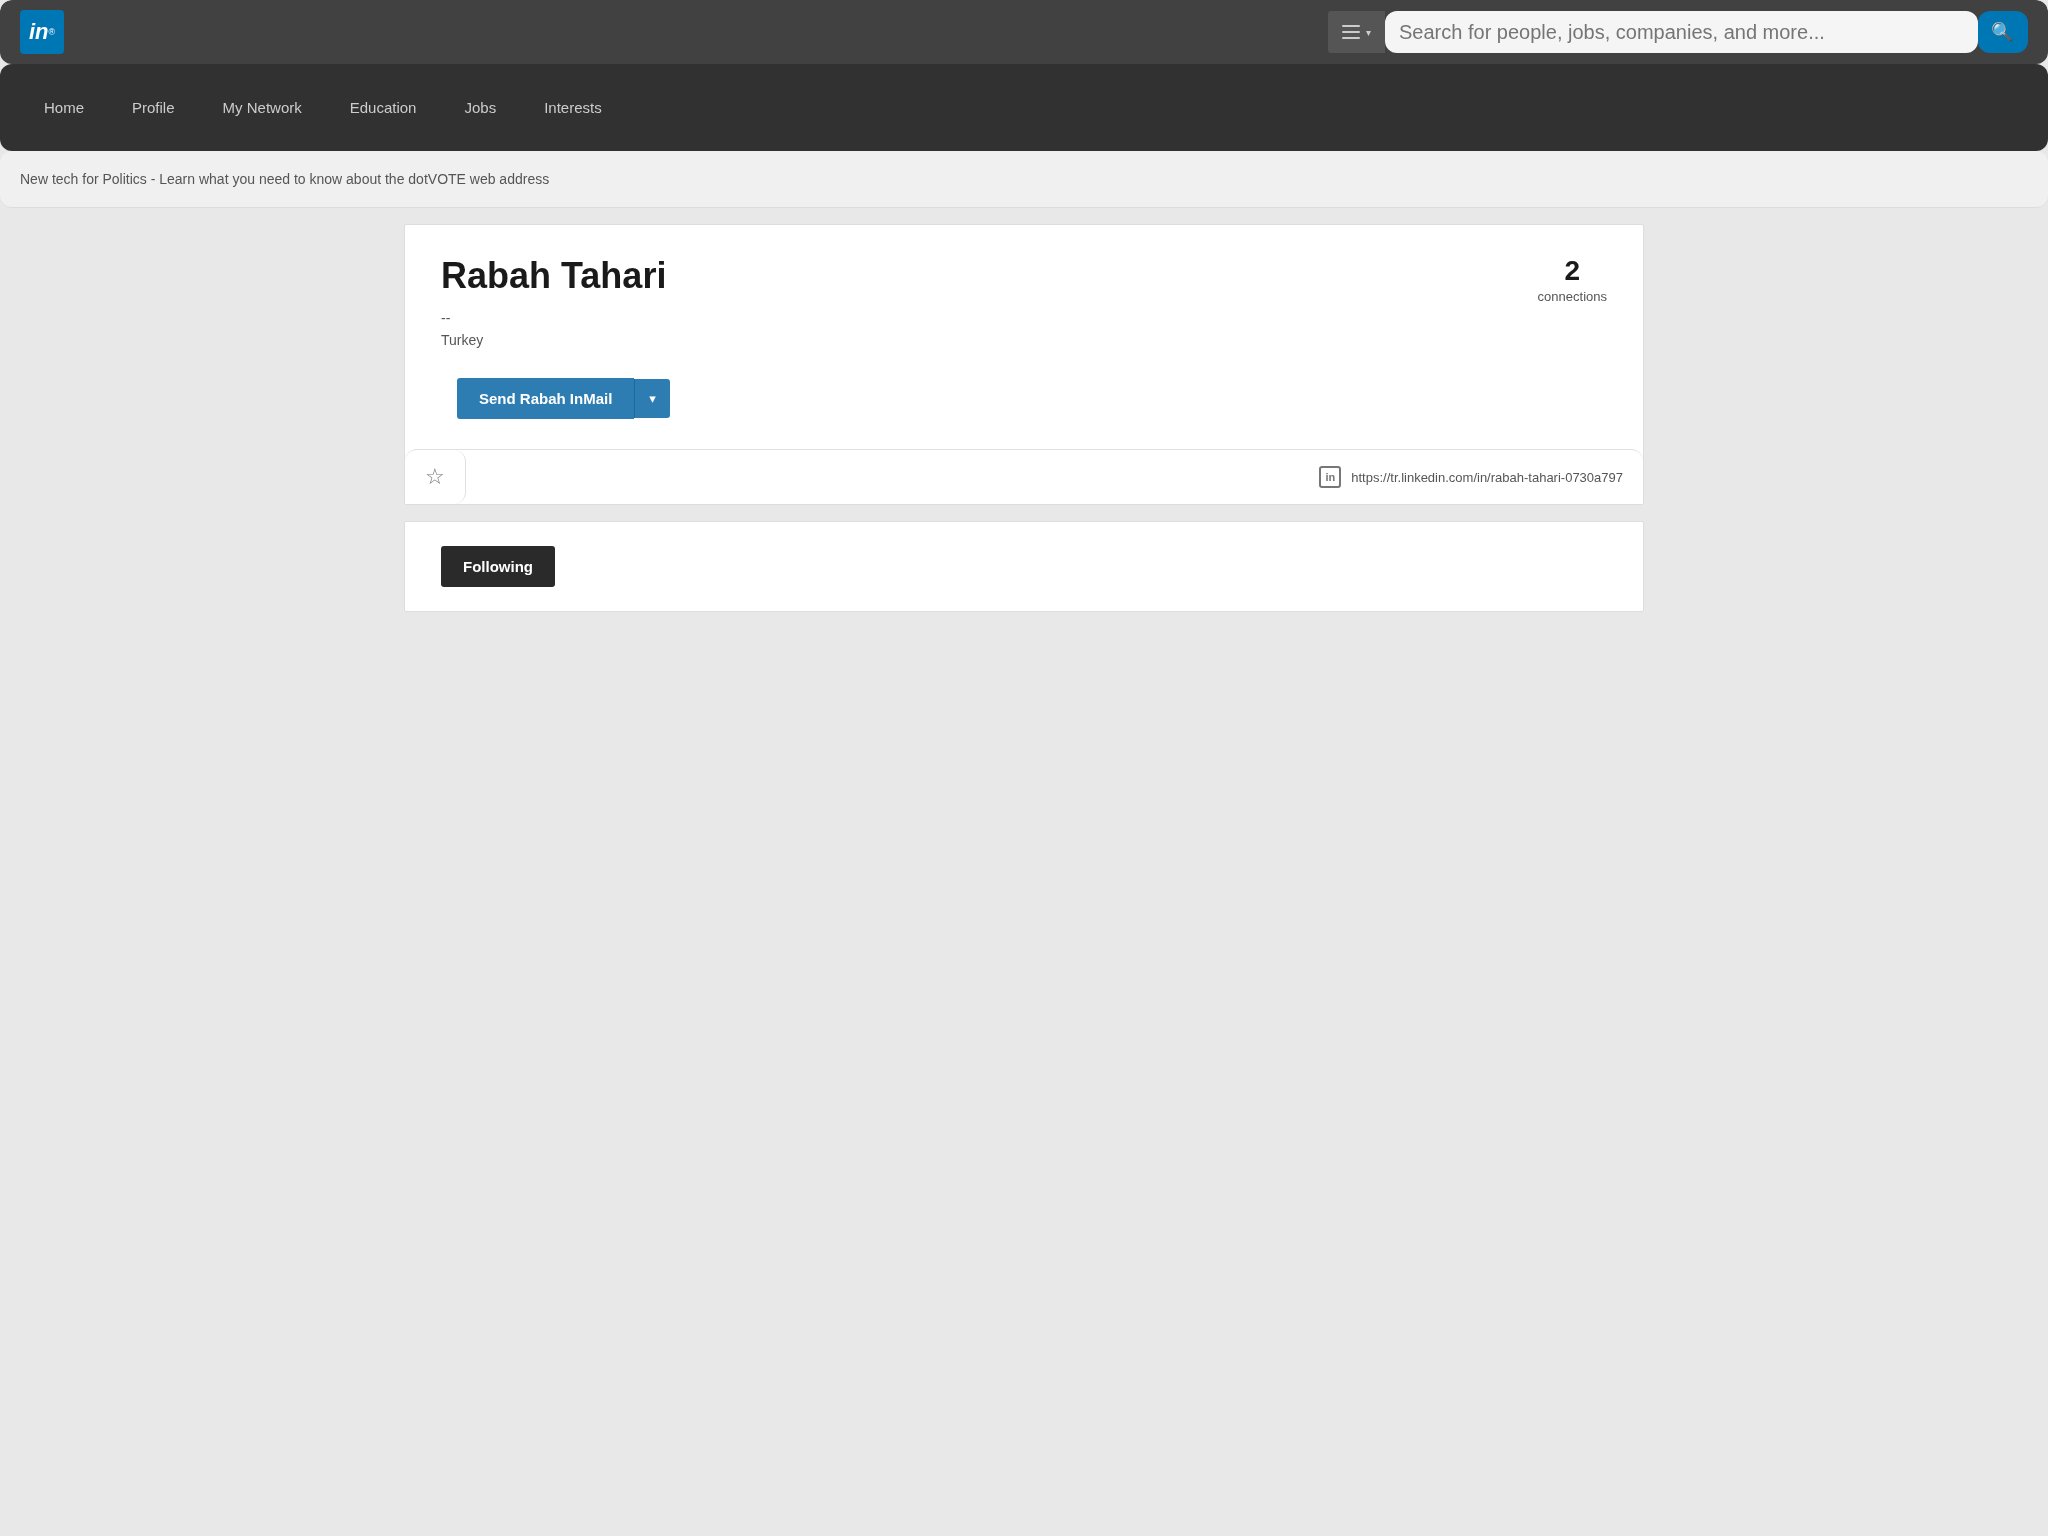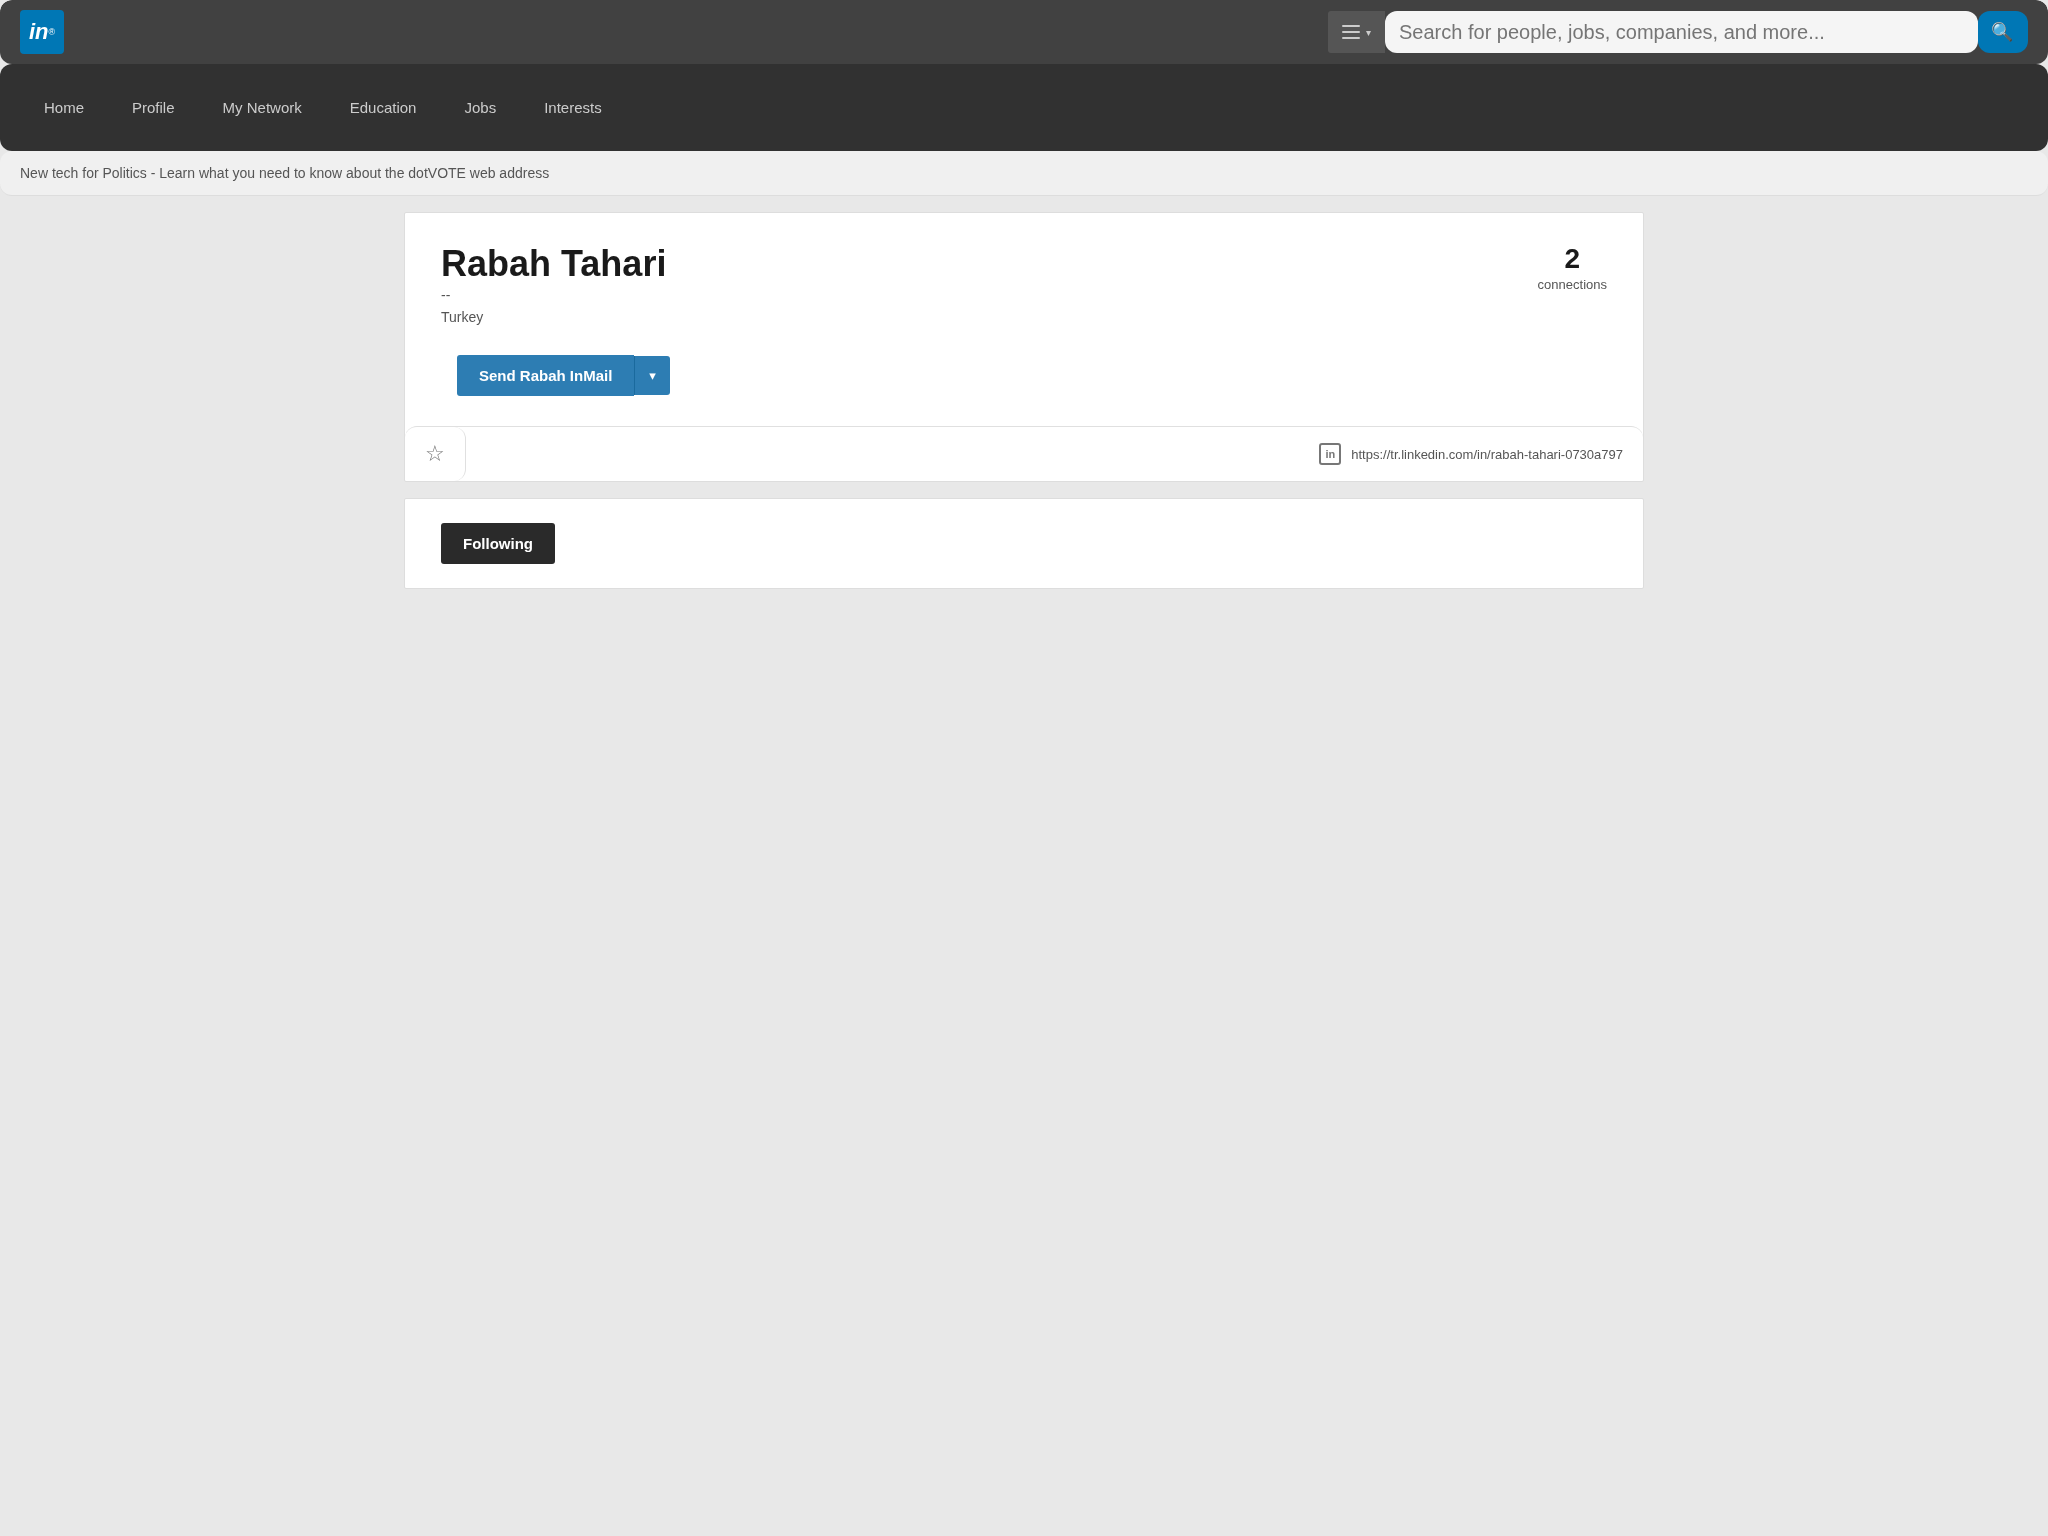--- a/index.html
+++ b/index.html
@@ -103,21 +103,21 @@
       font-size: 15px;
       cursor: pointer;
       display: block;
       white-space: nowrap;
     }
 
     
     .banner {
       background: #f0f0f0;
       border-bottom: 1px solid #ddd;
-      padding: 14px 20px;
+      padding: 20px 20px;
       color: #555;
       font-size: 14px;
       overflow: hidden;
       white-space: nowrap;
     }
 
     
     .profile-card {
       background: white;
       margin: 16px auto;
@@ -131,21 +131,21 @@
       justify-content: space-between;
       align-items: flex-start;
     }
     .profile-info {
       flex: 1;
     }
     .profile-name {
       font-size: 36px;
       font-weight: bold;
       color: #1a1a1a;
-      margin-bottom: 2px;
+      margin-bottom: 13px;
     }
     .profile-tagline {
       font-size: 14px;
       color: #555;
       margin-bottom: 6px;
     }
     .profile-location {
       font-size: 14px;
       color: #555;
     }

